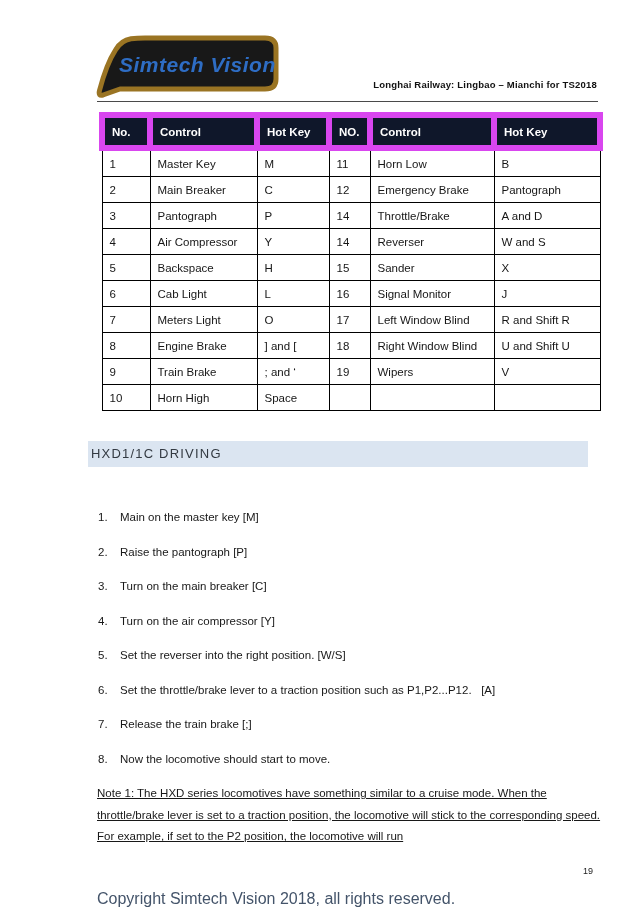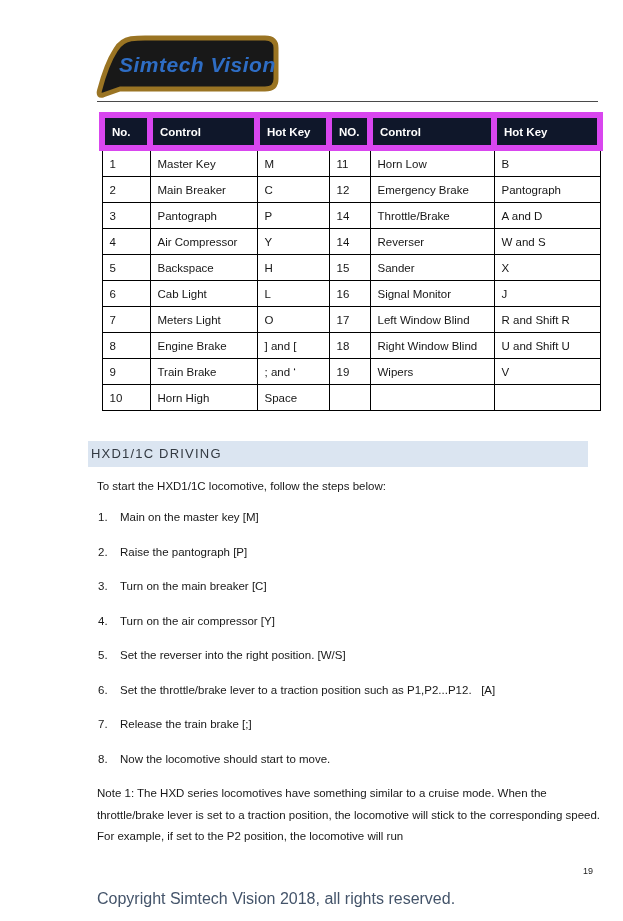--- a/index.html
+++ b/index.html
@@ -34,37 +34,38 @@
   }
   .intro{position:absolute;left:97px;top:480px;font-size:11.5px;color:#181818;}
 
   .steps{position:absolute;left:98px;top:510px;width:504px;}
   .step{display:flex;margin-bottom:20.5px;font-size:11.5px;line-height:14px;color:#181818;}
   .step-num{width:22px;flex:0 0 22px;}
   .step-text{flex:1;}
 
   .note{
     position:absolute;left:97px;top:783px;width:505px;
-    font-size:11.5px;line-height:21.5px;color:#181818;
+    font-size:11.5px;line-height:21.5px;color:#181818;text-decoration:underline;
   }
   .page-number{position:absolute;right:30px;top:866px;font-size:9px;color:#222;}
   .copyright{position:absolute;left:97px;top:890px;font-size:16px;color:#44546a;}
 </style>
 </head>
 <body>
 
 <div class="page">
 
   <div class="logo">
     <svg width="189" height="66" viewBox="0 0 189 66">
       <path d="M50,4 L170,4 Q181,4 181,14 L181,45 Q181,55 170,55 L25,55 L8,61 Q3,62.5 4.5,56.5 C8,43 14,26 20.5,16 Q26,6.5 36,4.8 Q42,4 50,4 Z" fill="#181818" stroke="#9a7423" stroke-width="5" stroke-linejoin="round"></path>
       <text x="24" y="38" font-family="Liberation Sans, sans-serif" font-size="21" font-style="italic" font-weight="bold" fill="#2e6dc4" letter-spacing="0.5">Simtech Vision</text>
     </svg>
   </div>
 
+  <div class="doc-title">Longhai Railway: Lingbao – Mianchi for TS2018</div>
   <div class="header-rule"></div>
 
   <table class="hotkey-table">
     <colgroup>
       <col style="width:48px">
         <col style="width:107px">
         <col style="width:72px">
       <col style="width:41px">
         <col style="width:124px">
         <col style="width:106px">
@@ -157,21 +158,20 @@
         <td>Horn High</td>
         <td>Space</td>
         <td></td>
         <td></td>
         <td></td>
       </tr>
     </tbody>
   </table>
 
   <div class="section-heading">HXD1/1C DRIVING</div>
-  <div class="intro">To start the HXD1/1C locomotive, follow the steps below:</div>
 
   <div class="steps">
     <div class="step">
       <span class="step-num">1.</span>
       <span class="step-text">Main on the master key [M]</span>
     </div>
     <div class="step">
       <span class="step-num">2.</span>
       <span class="step-text">Raise the pantograph [P]</span>
     </div>

